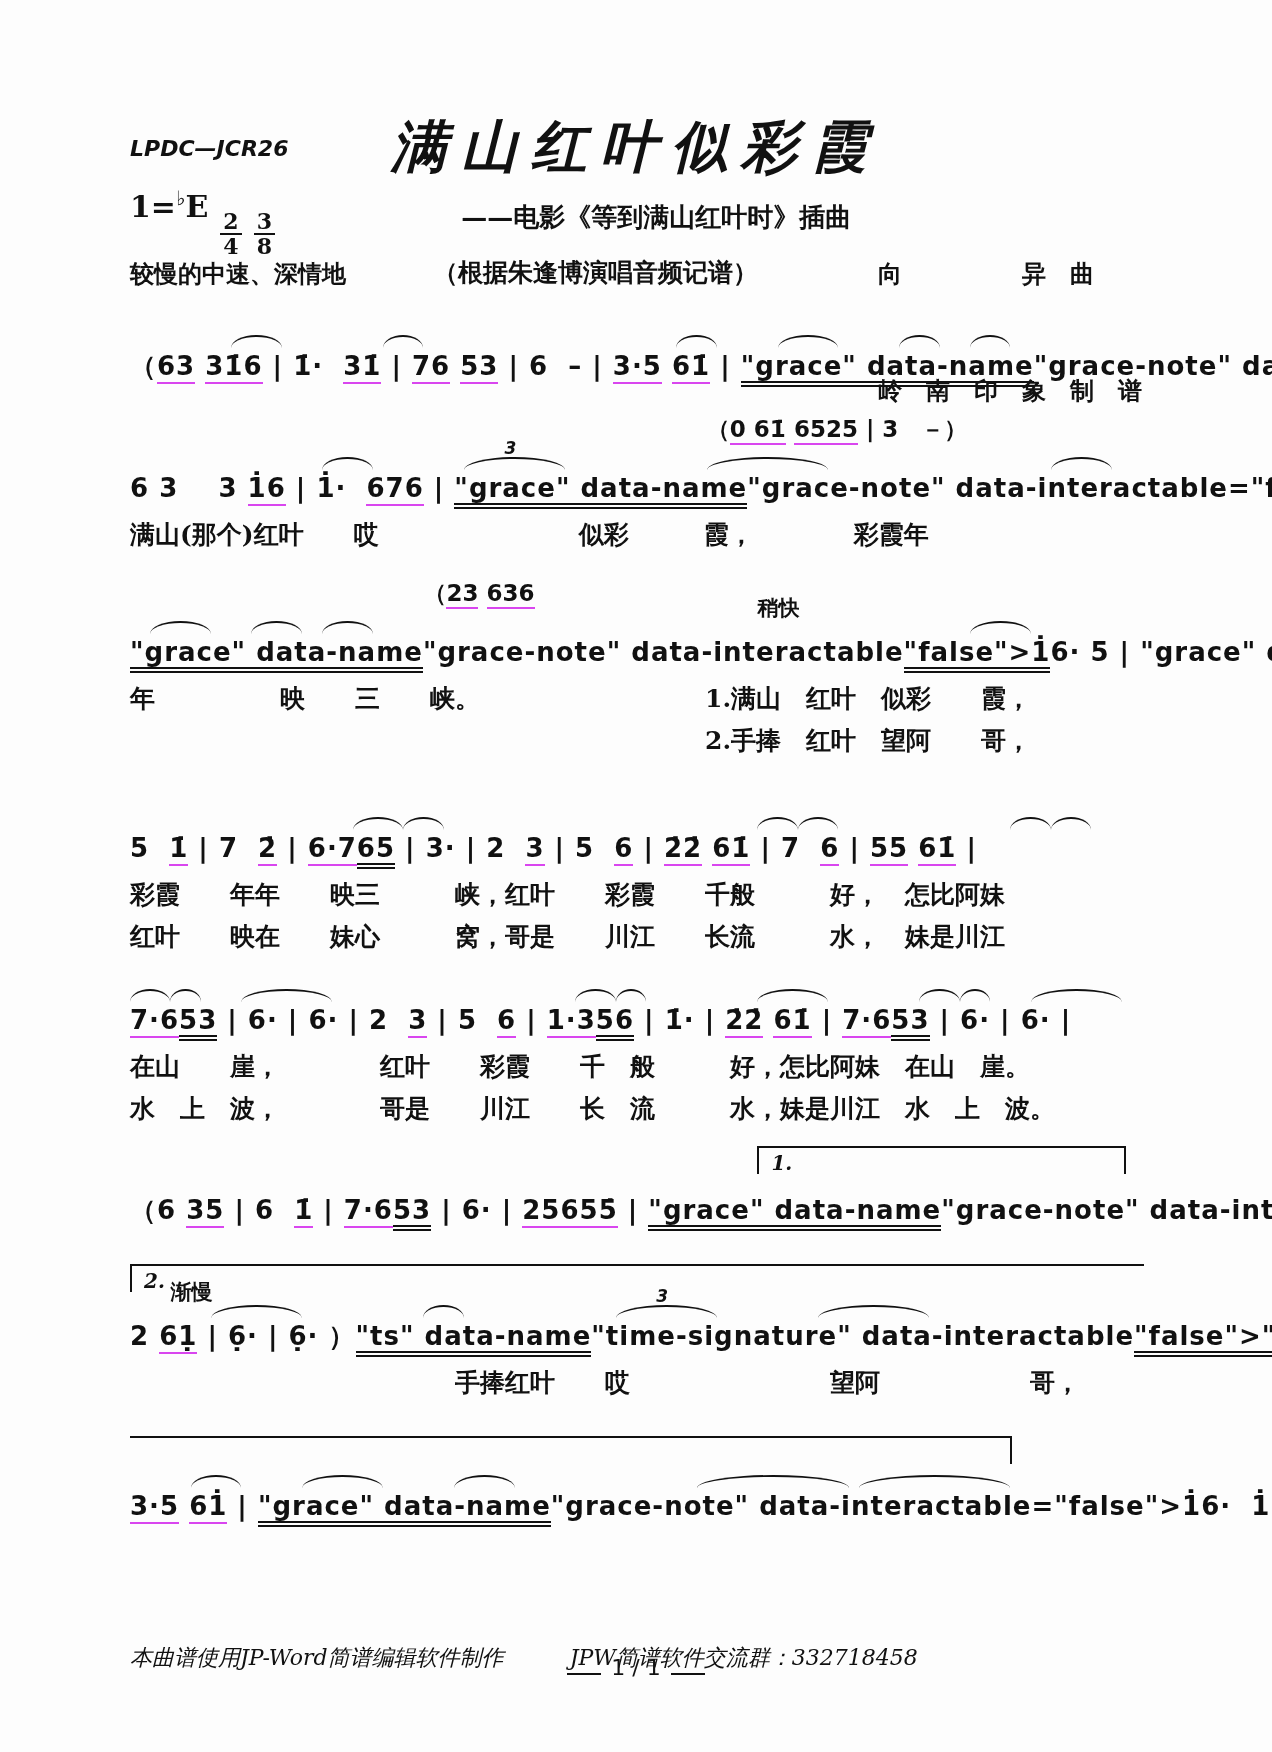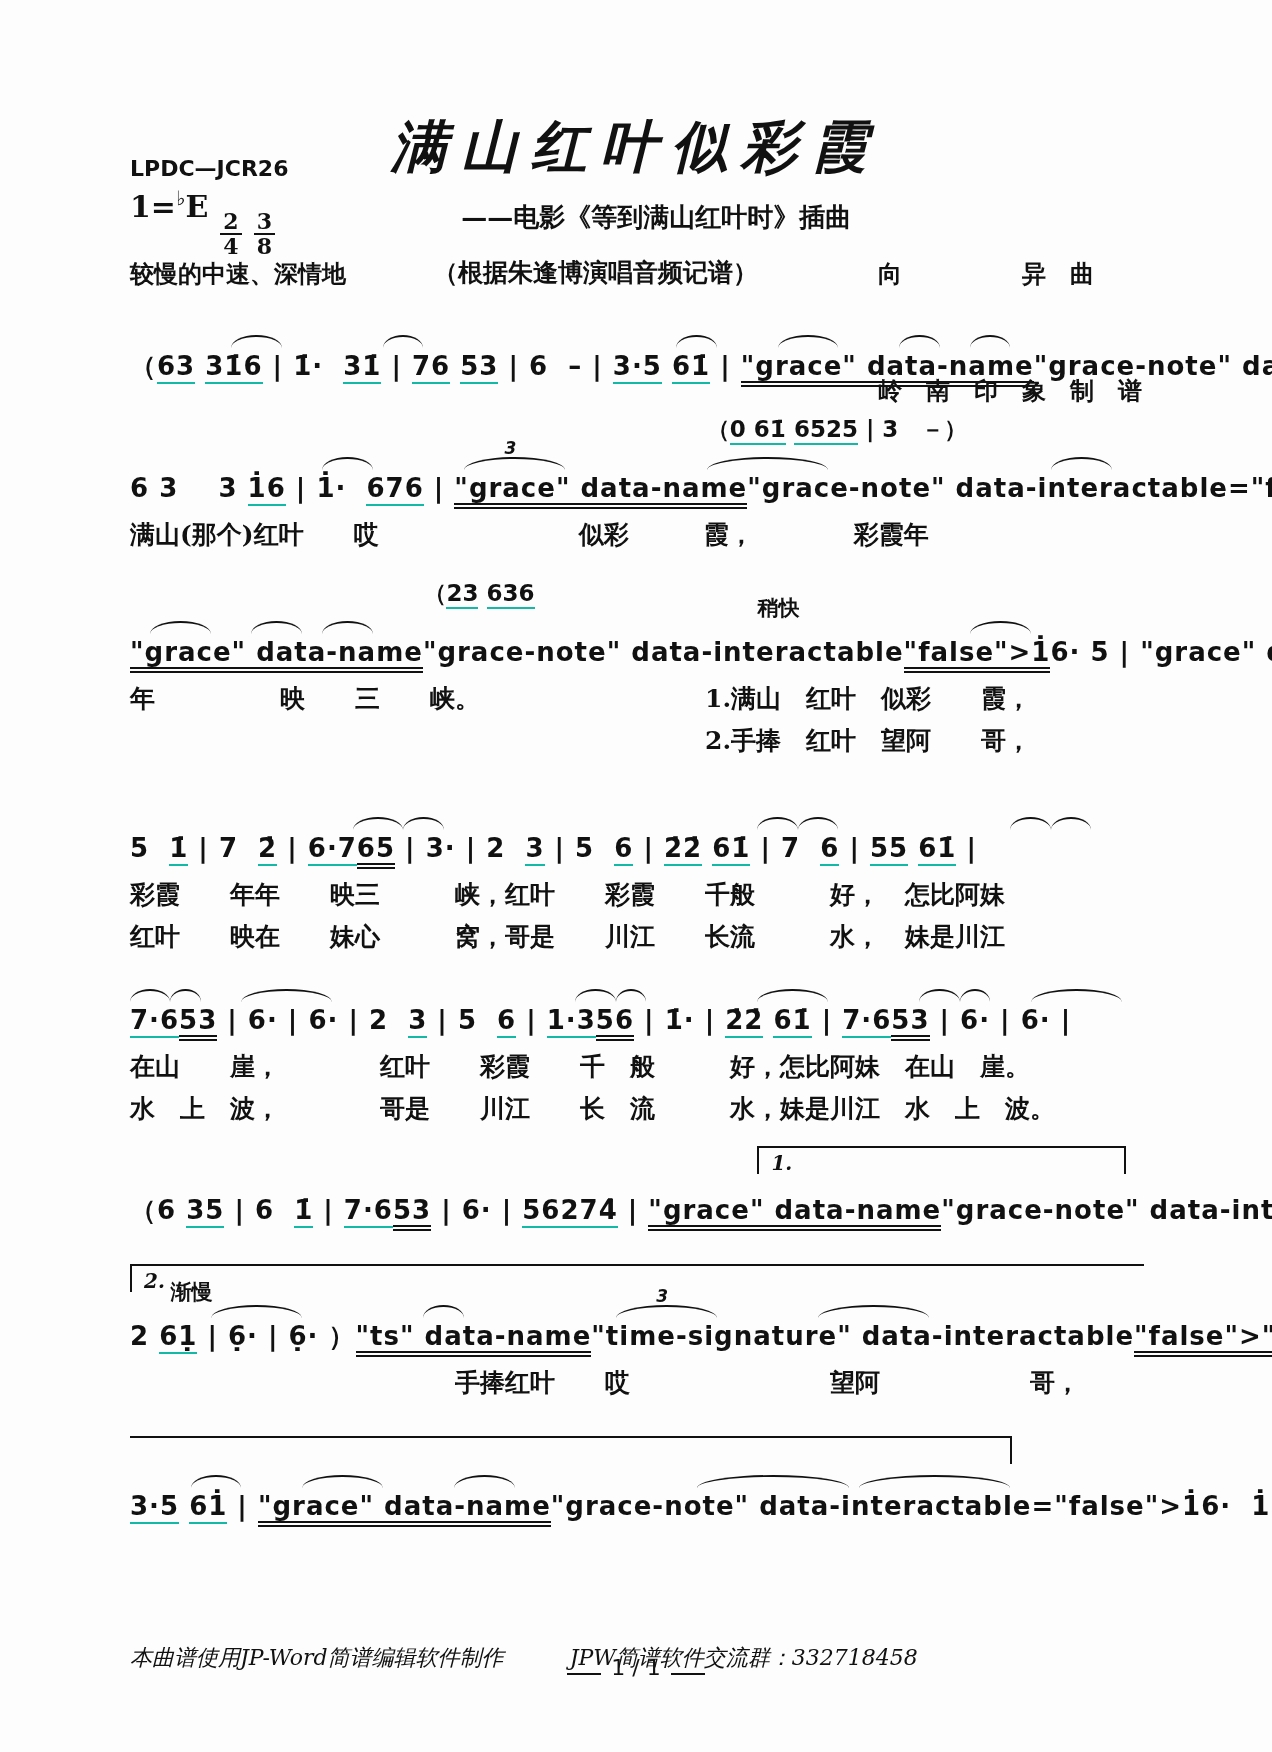--- a/index.html
+++ b/index.html
@@ -5,21 +5,21 @@
   html,body{margin:0;padding:0;}
   body{
     width:1272px;height:1752px;overflow:hidden;position:relative;
     background:#fdfdfd;color:#111;
     font-family:"DejaVu Sans","Liberation Sans",sans-serif;
   }
   .sheet{position:relative;width:1012px;margin:0 auto;padding-top:116px;}
 
   
   .header{position:relative;height:196px;}
-  .catalog{position:absolute;left:0;top:20px;font-size:22px;font-weight:bold;margin-top:20px;}
+  .catalog{position:absolute;left:0;top:20px;font-style:italic;font-size:22px;font-weight:bold;}
   .title{position:absolute;left:50%;transform:translateX(-50%);top:-6px;margin:0;
     font-family:"DejaVu Serif","Liberation Serif",serif;
     font-size:56px;font-weight:bold;font-style:italic;letter-spacing:14px;white-space:nowrap;}
   .keysig{position:absolute;left:0;top:70px;font-weight:bold;font-size:30px;
     font-family:"DejaVu Serif","Liberation Serif",serif;}
   .keysig .flat{font-size:20px;vertical-align:12px;}
   .meter{display:inline-flex;flex-direction:column;text-align:center;font-size:22px;line-height:1.05;
     vertical-align:-12px;margin-left:12px;font-weight:bold;font-family:"DejaVu Serif","Liberation Serif",serif;}
   .meter .n{border-bottom:2px solid #111;padding:0 3px;}
   .subtitle{position:absolute;left:52%;transform:translateX(-50%);top:84px;white-space:nowrap;
@@ -37,21 +37,21 @@
   .s2{--pad:56px;margin-top:20px;}
   .s3{--pad:64px;margin-top:12px;}
   .s4{--pad:24px;margin-top:42px;}
   .s5{--pad:24px;margin-top:18px;}
   .s6{--pad:46px;margin-top:14px;}
   .s7{--pad:54px;margin-top:26px;}
   .s8{--pad:52px;margin-top:30px;}
 
   .notation{white-space:pre;font-weight:bold;font-size:26px;letter-spacing:1px;
     height:46px;line-height:40px;font-family:"DejaVu Sans","Liberation Sans",sans-serif;}
-  .u{border-bottom:2px solid #14b8a6;padding-bottom:1px;}
+  .u{border-bottom:2px solid #d946ef;padding-bottom:1px;}
   .uu{border-bottom:6px double #111;}
 
   .anns{position:absolute;left:0;top:0;width:100%;height:100%;pointer-events:none;}
   .ann{position:absolute;white-space:pre;}
   .ann.ins{top:calc(var(--pad) - 54px);font-weight:bold;font-size:23px;}
   .ann.label{top:calc(var(--pad) - 38px);font-size:21px;font-weight:bold;
     font-family:"DejaVu Serif","Liberation Serif",serif;}
   .ann.small{top:calc(var(--pad) - 30px);font-size:17px;font-weight:bold;font-style:italic;}
   .arc{position:absolute;top:calc(var(--pad) - 11px);height:11px;
     border-top:2px solid #111;border-radius:50% 50% 0 0 / 100% 100% 0 0;}
@@ -172,21 +172,21 @@
     <div>
         <div class="lyric-line">在山　　崖，　　　　红叶　　彩霞　　千　般　　　好，怎比阿妹　在山　崖。</div>
         <div class="lyric-line">水　上　波，　　　　哥是　　川江　　长　流　　　水，妹是川江　水　上　波。</div>
       </div>
   </div>
 
   <div class="system s6">
     <div class="anns">
         <div class="volta side-both" style="left: 62%; width: 36%;"><span class="vlabel">1.</span></div>
       </div>
-    <div class="notation">（6 <span class="u">35</span> | 6  <span class="u">1̇</span> | <span class="u">7·6</span><span class="uu">53</span> | 6· | <span class="u">56274̇</span> | <span class<span="" class="uu">"grace" data-name</span>"grace-note" data-interactable="false"&gt;1̇ |  |  | ）:‖</div>
+    <div class="notation">（6 <span class="u">35</span> | 6  <span class="u">1̇</span> | <span class="u">7·6</span><span class="uu">53</span> | 6· | <span class="u">25655̇</span> | <span class<span="" class="uu">"grace" data-name</span>"grace-note" data-interactable="false"&gt;1̇ |  |  | ）:‖</div>
     <div></div>
   </div>
 
   <div class="system s7">
     <div class="anns">
         <div class="ann label" style="left: 4%;">渐慢</div>
         <div class="ann small" style="left: 52%;">3</div>
         <div class="arc" style="width: 9%; left: 8%;"></div>
         <div class="arc" style="width: 4%; left: 29%;"></div>
         <div class="arc" style="width: 10%; left: 48%;"></div>

